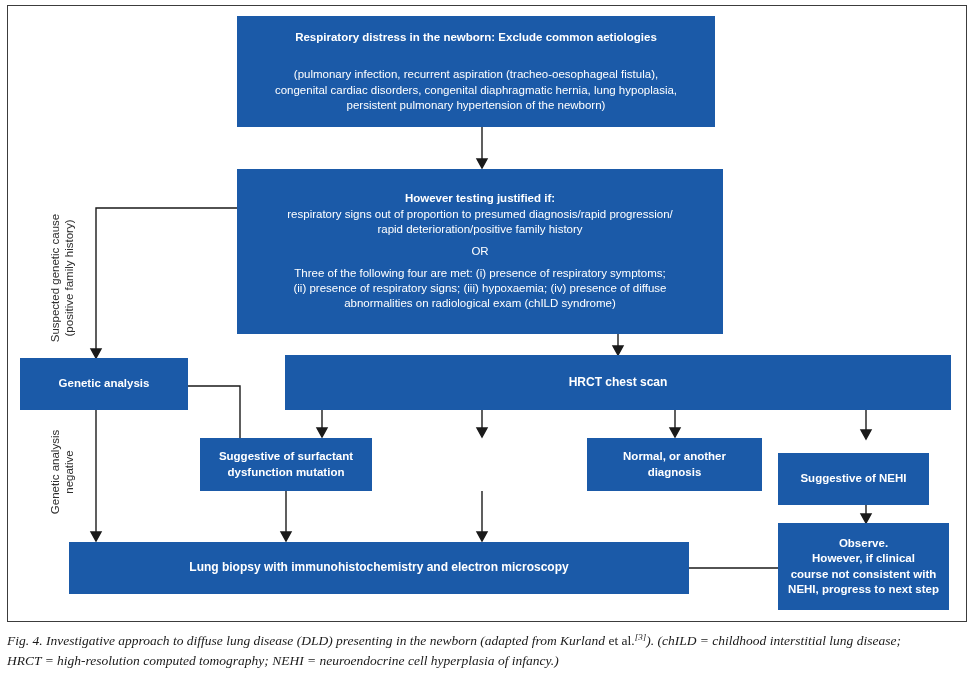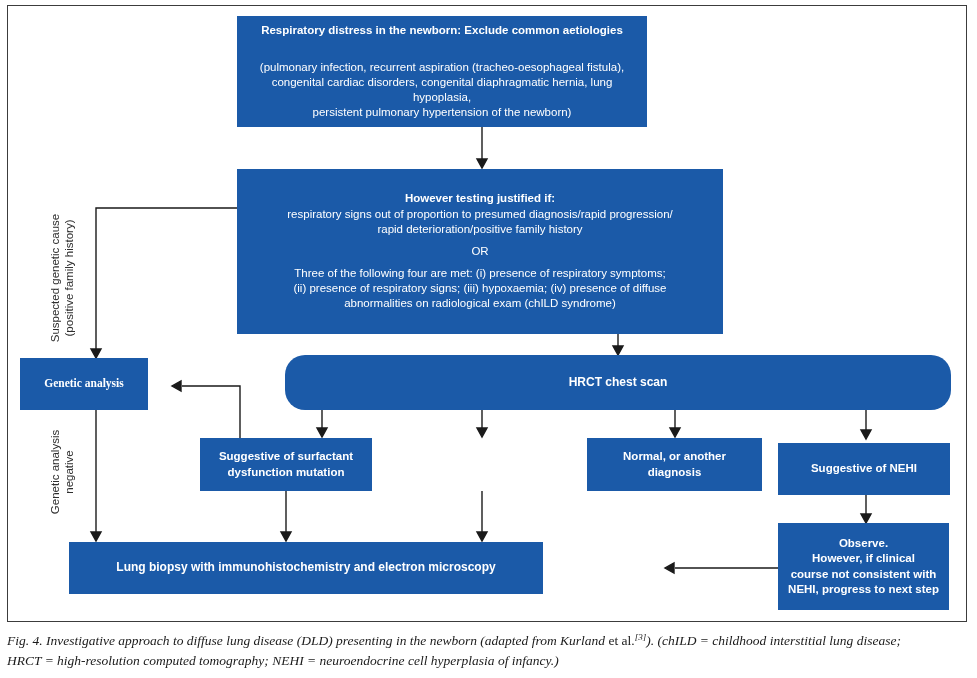--- a/index.html
+++ b/index.html
@@ -94,68 +94,68 @@
         <path d="M866,491 V515" fill="none"></path>
           <polygon points="861,514 871,514 866,523"></polygon>
       </g>
       <g>
         <path d="M778,568 H675" fill="none"></path>
           <polygon points="674,563 674,573 665,568"></polygon>
       </g>
     </g>
   </svg>
 
-  <div class="fbox" style="left:237px;top:16px;width:410px;height:111px;">
+  <div class="fbox" style="left:237px;top:16px;width:478px;height:111px;">
     <div class="title">Respiratory distress in the newborn: Exclude common aetiologies</div>
     <div class="pre gap6">(pulmonary infection, recurrent aspiration (tracheo-oesophageal fistula),
 congenital cardiac disorders, congenital diaphragmatic hernia, lung hypoplasia,
 persistent pulmonary hypertension of the newborn)</div>
   </div>
 
   <div class="fbox" style="left:237px;top:169px;width:486px;height:165px;">
     <div class="title">However testing justified if:</div>
     <div class="pre">respiratory signs out of proportion to presumed diagnosis/rapid progression/
 rapid deterioration/positive family history</div>
     <div class="gap7">OR</div>
     <div class="pre gap7">Three of the following four are met: (i) presence of respiratory symptoms;
 (ii) presence of respiratory signs; (iii) hypoxaemia; (iv) presence of diffuse
 abnormalities on radiological exam (chILD syndrome)</div>
   </div>
 
-  <div class="fbox fbold" style="left:20px;top:358px;width:128px;height:52px;font-family:Liberation Serif, serif;">
+  <div class="fbox fbold" style="left:20px;top:358px;width:168px;height:52px;">
     <div>Genetic analysis</div>
   </div>
 
-  <div class="fbox fbold" style="left:285px;top:355px;width:666px;height:55px;font-size:12px;border-radius:20px;">
+  <div class="fbox fbold" style="left:285px;top:355px;width:666px;height:55px;font-size:12px;">
     <div>HRCT chest scan</div>
   </div>
 
   <div class="fbox fbold" style="left:200px;top:438px;width:172px;height:53px;">
     <div class="pre">Suggestive of surfactant
 dysfunction mutation</div>
   </div>
 
 
   <div class="fbox fbold" style="left:587px;top:438px;width:175px;height:53px;">
     <div class="pre">Normal, or another
 diagnosis</div>
   </div>
 
-  <div class="fbox fbold" style="left:778px;top:443px;width:172px;height:52px;">
+  <div class="fbox fbold" style="left:778px;top:453px;width:151px;height:52px;">
     <div>Suggestive of NEHI</div>
   </div>
 
   <div class="fbox fbold" style="left:778px;top:523px;width:171px;height:87px;">
     <div class="pre">Observe.
 However, if clinical
 course not consistent with
 NEHI, progress to next step</div>
   </div>
 
-  <div class="fbox fbold" style="left:69px;top:542px;width:474px;height:52px;font-size:12px;">
+  <div class="fbox fbold" style="left:69px;top:542px;width:620px;height:52px;font-size:12px;">
     <div>Lung biopsy with immunohistochemistry and electron microscopy</div>
   </div>
 
   <div class="side-label" style="left:-17px;top:263px;width:160px;height:30px;">Suspected genetic cause
 (positive family history)</div>
 
   <div class="side-label" style="left:8px;top:457px;width:110px;height:30px;">Genetic analysis
 negative</div>
 
   <div id="figure-caption">

